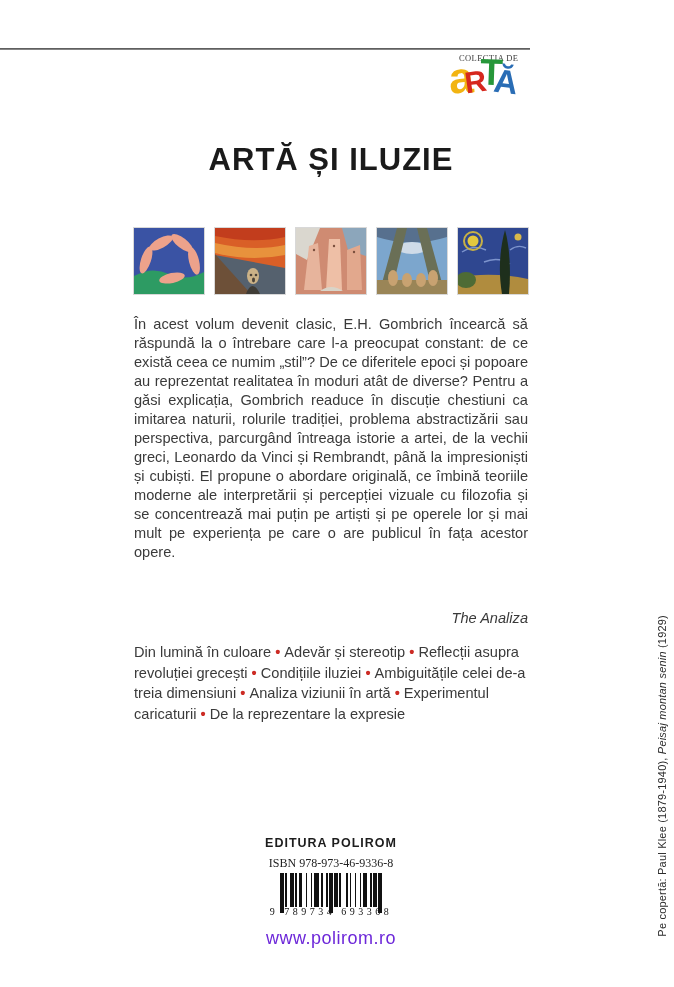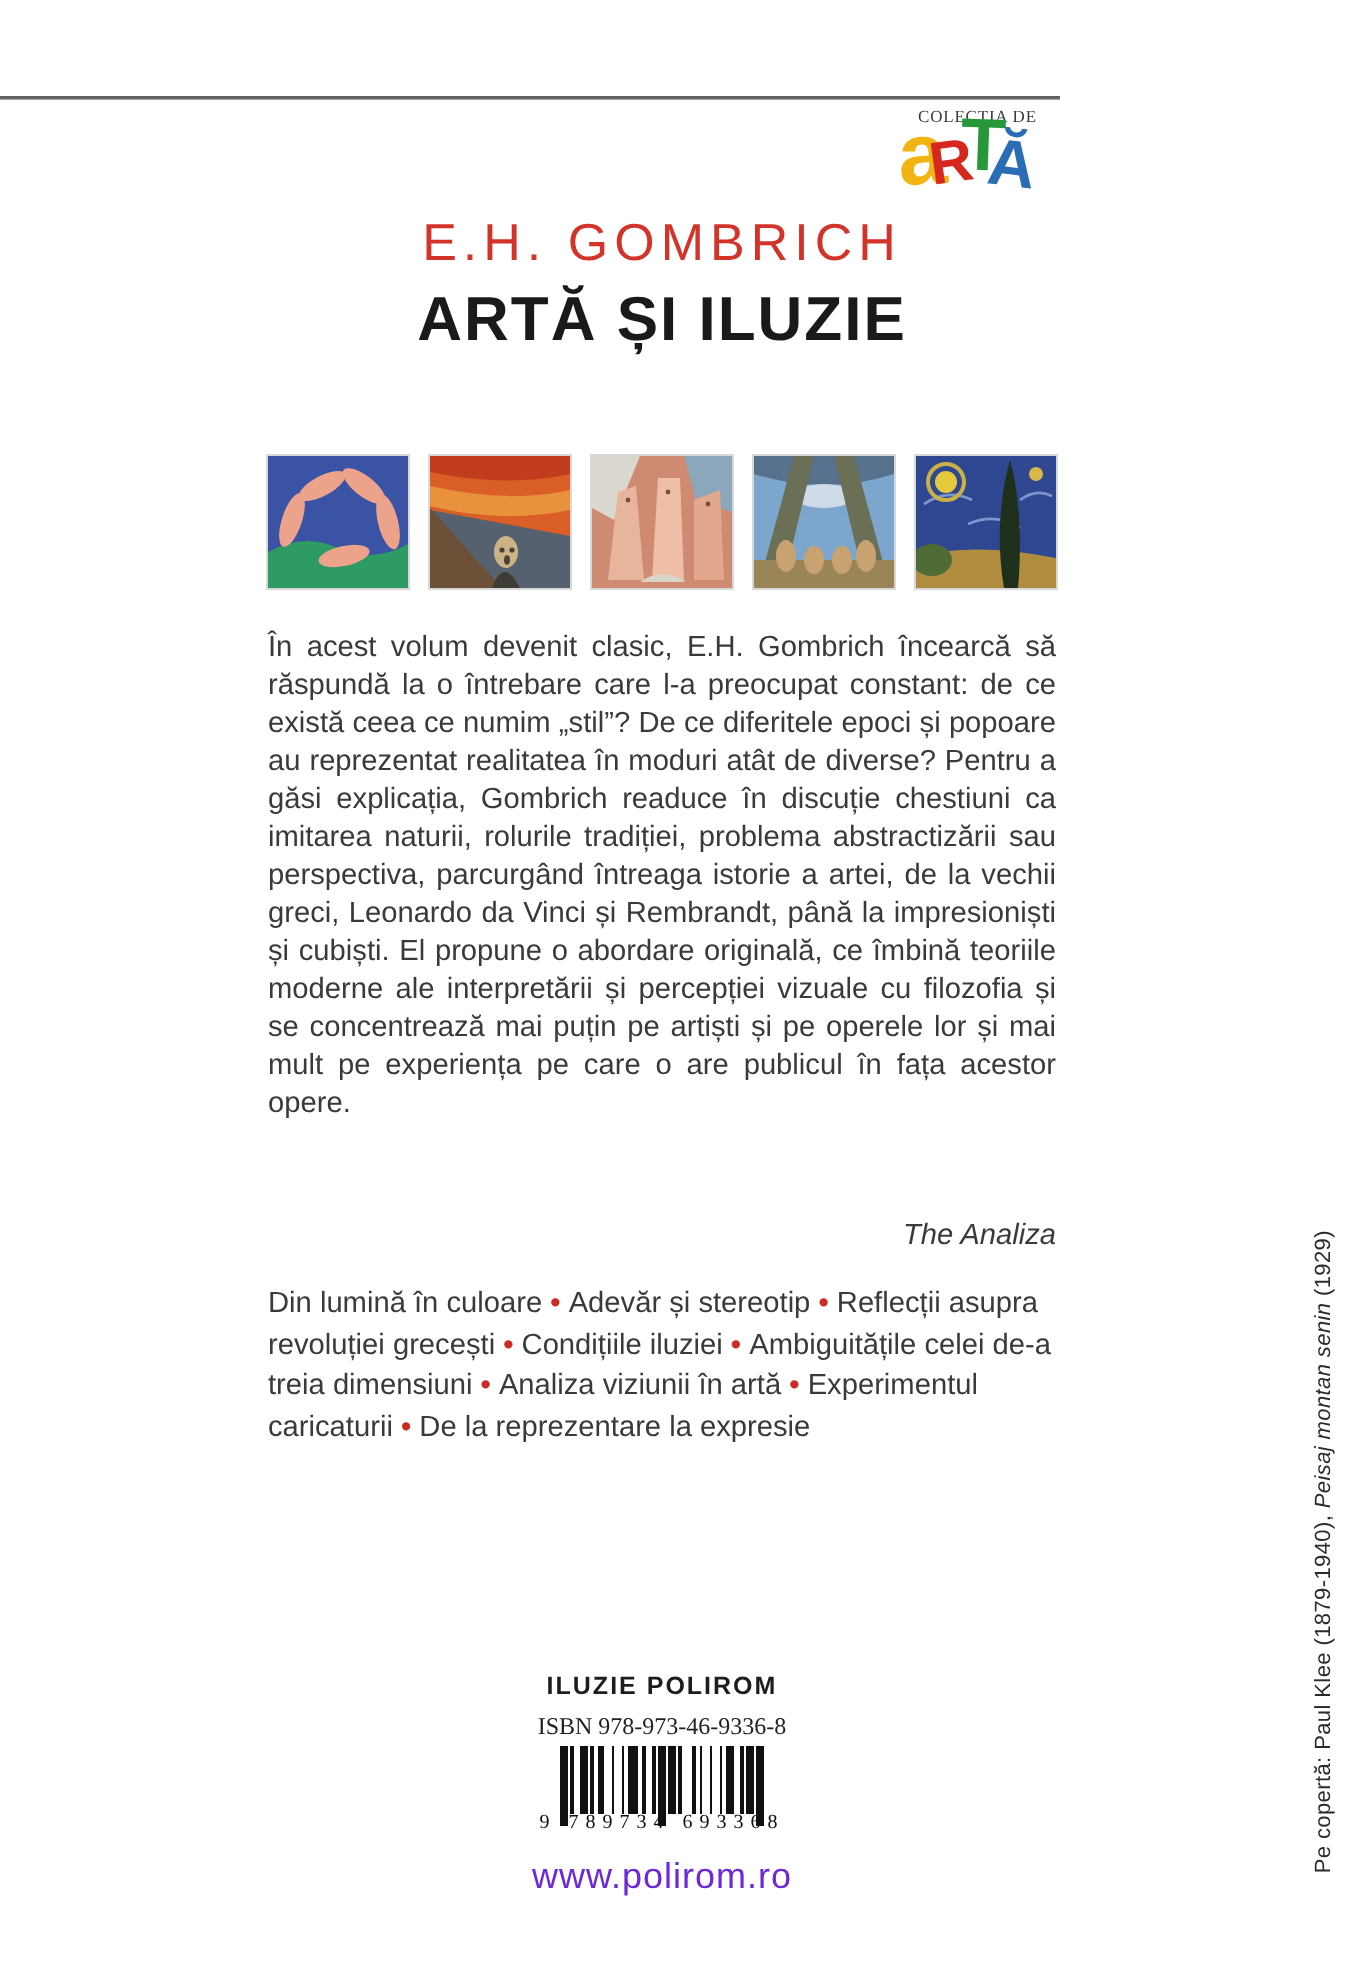--- a/index.html
+++ b/index.html
@@ -68,21 +68,20 @@
     <div class="logo-letters">
       <span class="l1">a</span>
       <span class="l2">R</span>
       <span class="l3">T</span>
       <span class="l4">Ă</span>
     </div>
   </div>
 
   <div class="column">
 
-    <div class="author" style="color: rgb(210, 52, 42);">E.H. GOMBRICH</div>
     <div class="book-title">ARTĂ ȘI ILUZIE</div>
 
     <div class="thumbs">
       <div class="thumb" title="matisse-dance-painting">
         <svg viewBox="0 0 70 66">
           <rect width="70" height="66" fill="#3a53a4"></rect>
           <path d="M0 48 Q18 38 35 46 T70 44 L70 66 0 66 Z" fill="#2d9b63"></path>
           <g fill="#eda28b">
             <ellipse cx="12" cy="32" rx="5" ry="14" transform="rotate(18 12 32)"></ellipse>
             <ellipse cx="27" cy="15" rx="5" ry="13" transform="rotate(62 27 15)"></ellipse>
@@ -154,21 +153,21 @@
       </div>
     </div>
 
     <p class="desc">În acest volum devenit clasic, E.H. Gombrich încearcă să răspundă la o întrebare care l-a preocupat constant: de ce există ceea ce numim „stil”? De ce diferitele epoci și popoare au reprezentat realitatea în moduri atât de diverse? Pentru a găsi explicația, Gombrich readuce în discuție chestiuni ca imitarea naturii, rolurile tradiției, problema abstractizării sau perspectiva, parcurgând întreaga istorie a artei, de la vechii greci, Leonardo da Vinci și Rembrandt, până la impresioniști și cubiști. El propune o abordare originală, ce îmbină teoriile moderne ale interpretării și percepției vizuale cu filozofia și se concentrează mai puțin pe artiști și pe operele lor și mai mult pe experiența pe care o are publicul în fața acestor opere.</p>
 
     <div class="guardian">The Analiza</div>
 
     <p class="topics" id="topics"><span>Din lumină în culoare</span><span class="sep" style="color: rgb(204, 43, 36);"> • </span><span>Adevăr și stereotip</span><span class="sep" style="color: rgb(204, 43, 36);"> • </span><span>Reflecții asupra revoluției grecești</span><span class="sep" style="color: rgb(204, 43, 36);"> • </span><span>Condițiile iluziei</span><span class="sep" style="color: rgb(204, 43, 36);"> • </span><span>Ambiguitățile celei de-a treia dimensiuni</span><span class="sep" style="color: rgb(204, 43, 36);"> • </span><span>Analiza viziunii în artă</span><span class="sep" style="color: rgb(204, 43, 36);"> • </span><span>Experimentul caricaturii</span><span class="sep" style="color: rgb(204, 43, 36);"> • </span><span>De la reprezentare la expresie</span></p>
 
     <div class="publisher">
-      <div class="pub-name">ILUZIE POLIROM</div>
+      <div class="pub-name">EDITURA POLIROM</div>
       <div class="isbn-box">
         <div class="isbn-label">ISBN 978-973-46-9336-8</div>
         <div class="bars" id="bars">
             <div class="tall" style="width: 3.4px; background: rgb(17, 17, 17);"></div>
             <div style="width: 1.7px; background: transparent;"></div>
             <div style="width: 1.7px; background: rgb(17, 17, 17);"></div>
             <div style="width: 3.4px; background: transparent;"></div>
             <div style="width: 3.4px; background: rgb(17, 17, 17);"></div>
             <div style="width: 1.7px; background: transparent;"></div>
             <div style="width: 1.7px; background: rgb(17, 17, 17);"></div>

